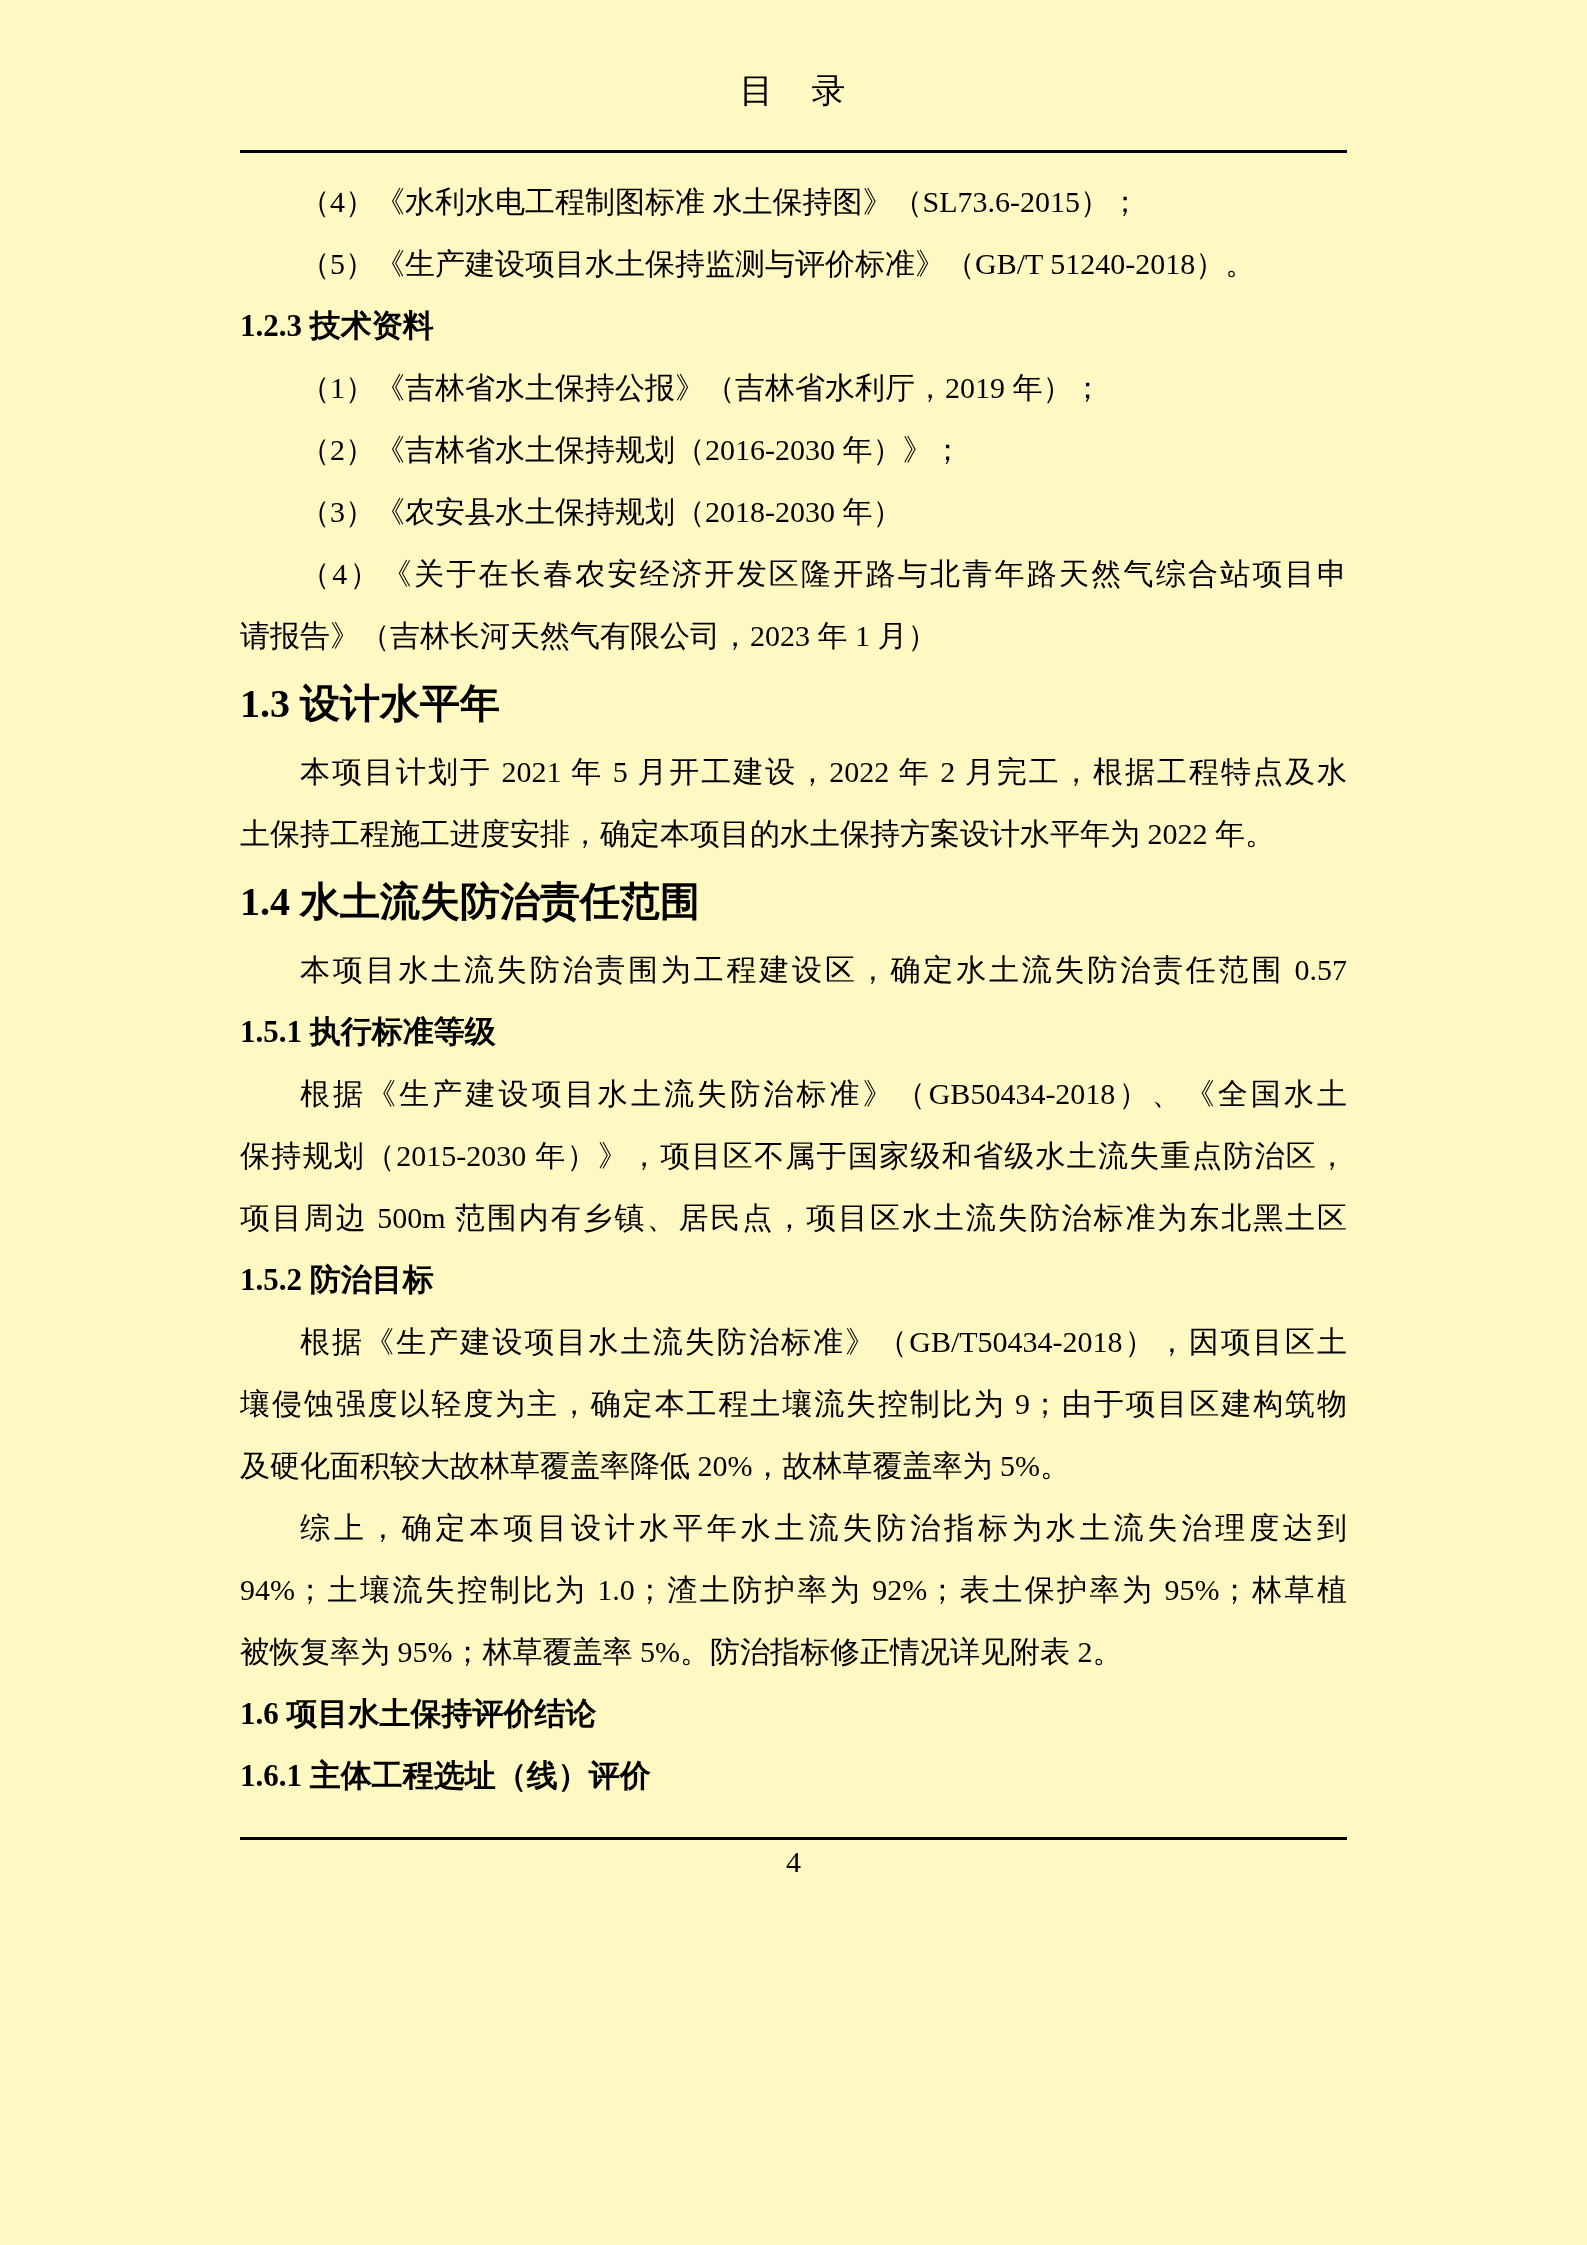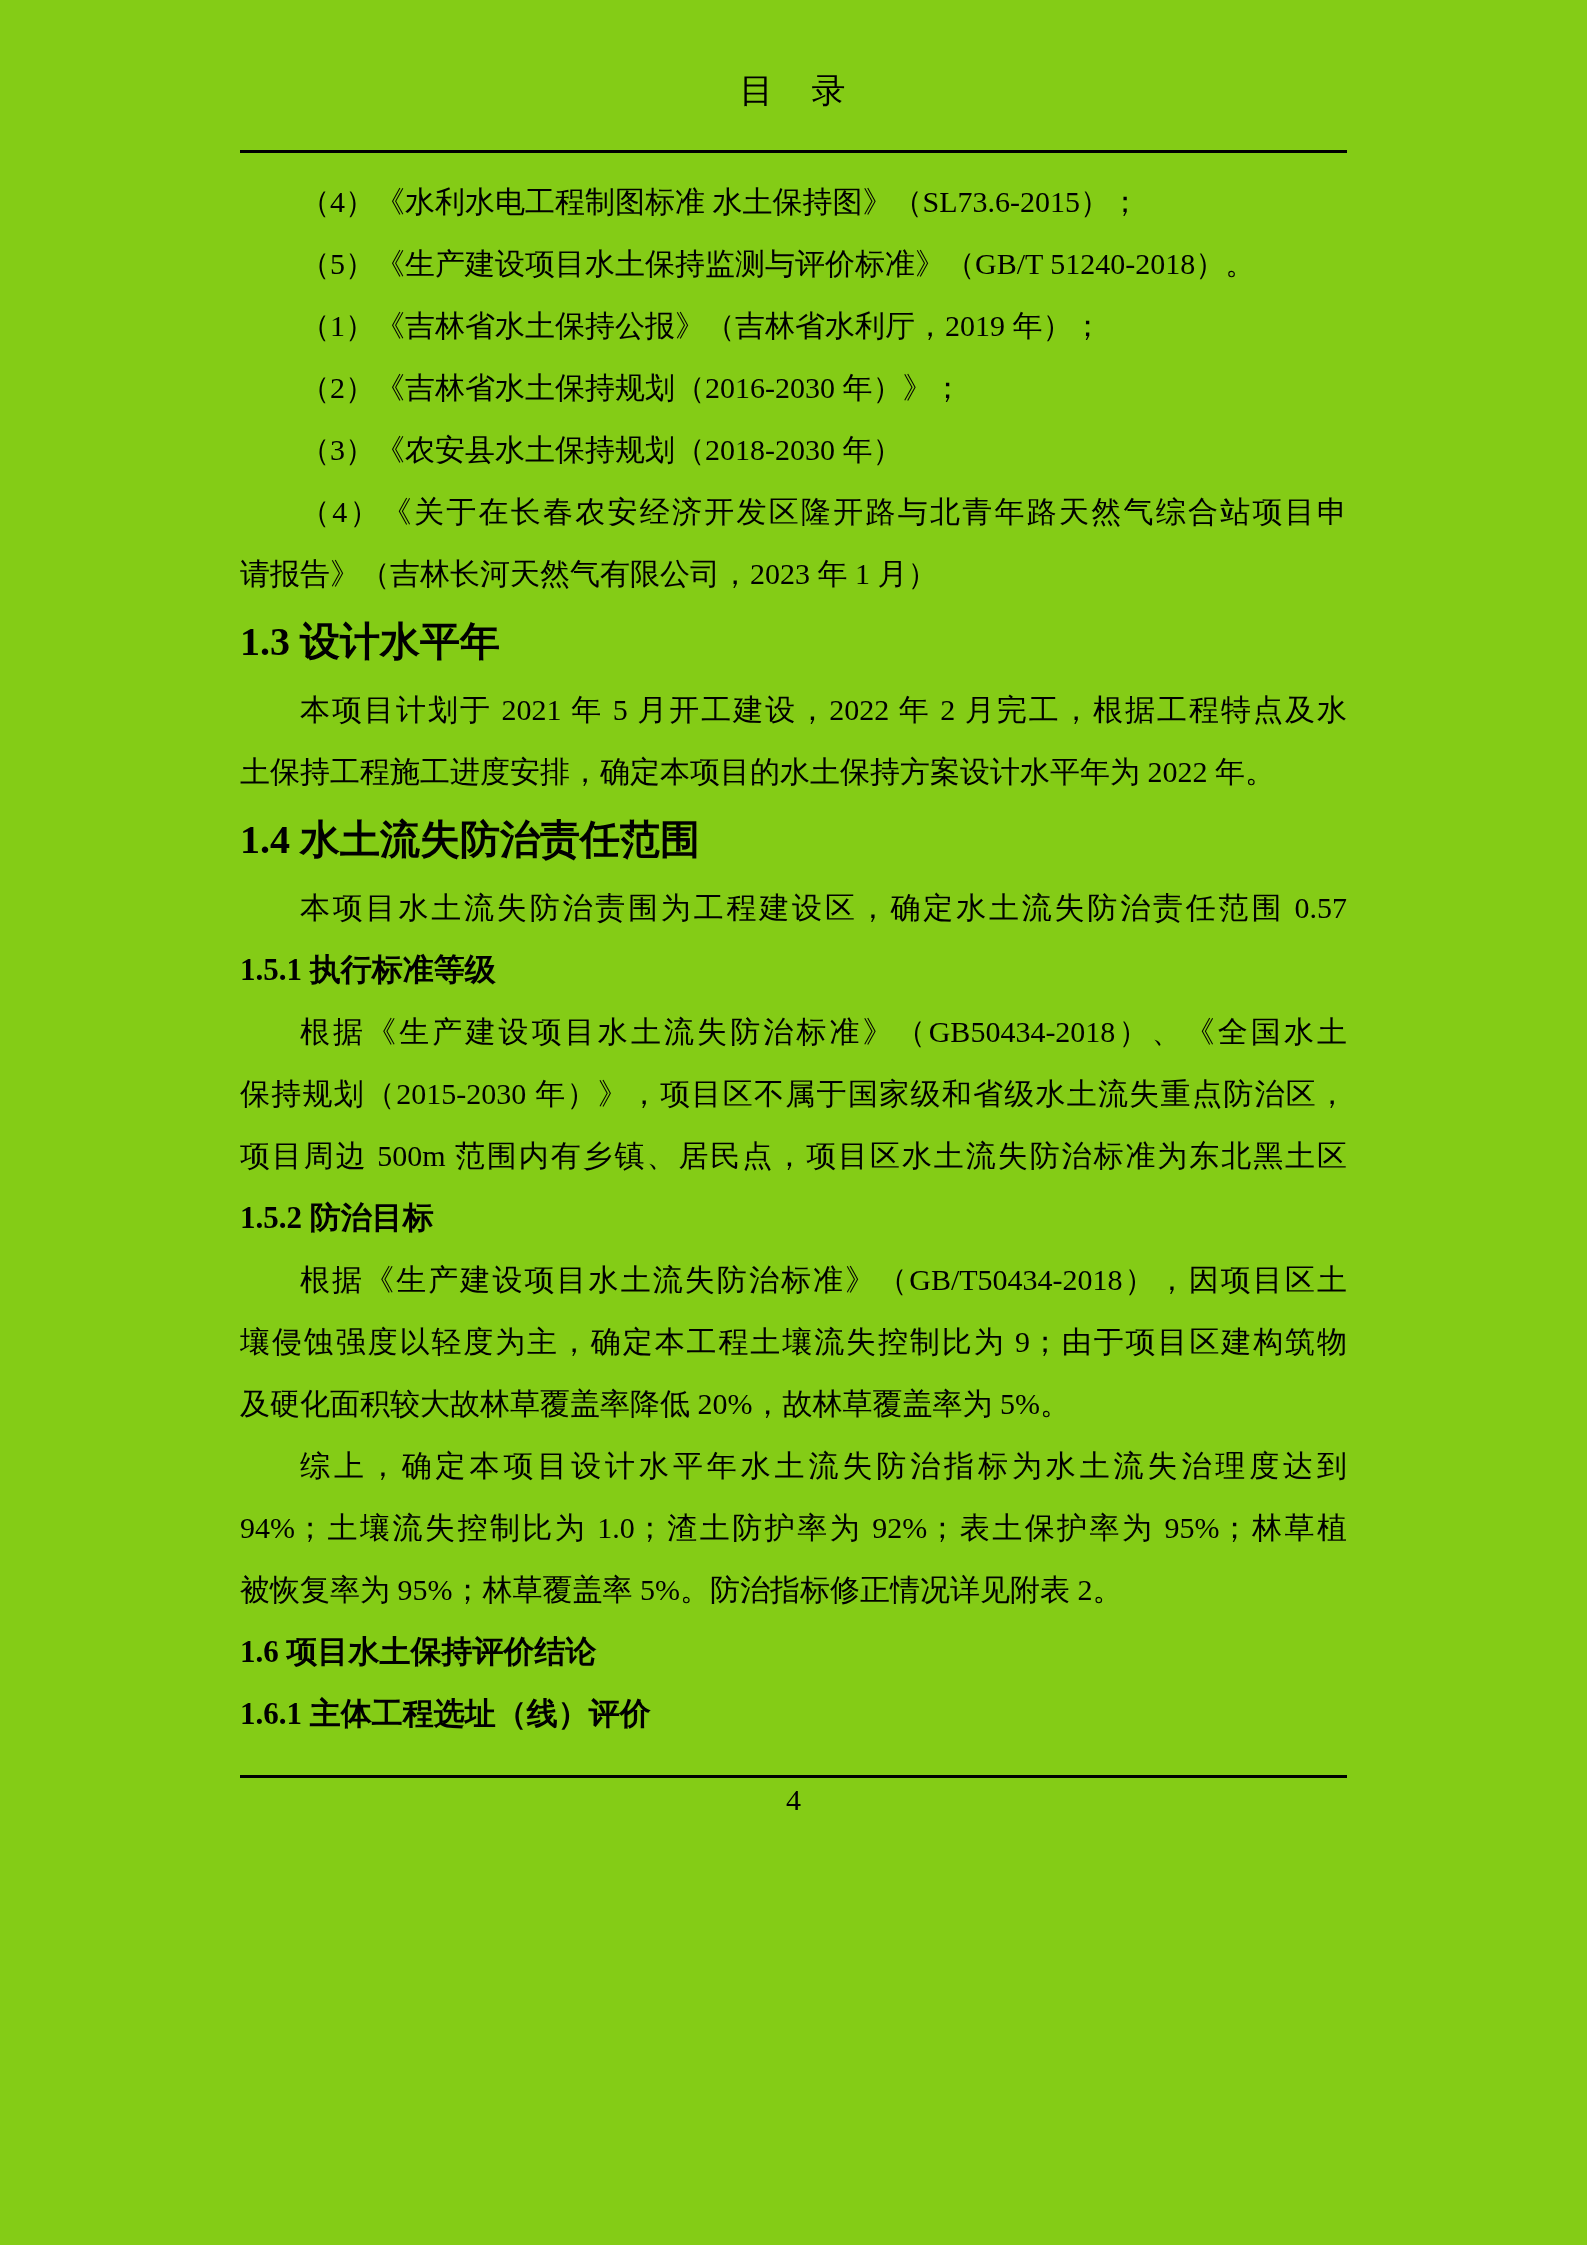--- a/index.html
+++ b/index.html
@@ -9,21 +9,21 @@
   }
   body {
     font-family: "Liberation Serif", "DejaVu Serif", serif;
     color: #000000;
   }
   .page {
     position: relative;
     width: 1587px;
     height: 2245px;
     margin: 0 auto;
-    background: #84cc16;
+    background: #fef9c3;
     overflow: hidden;
   }
   
   .header {
     margin: 0 240px;
     padding-top: 72px;
     padding-bottom: 40px;
     border-bottom: 3px solid #000000;
   }
   .header-title {
@@ -74,20 +74,21 @@
 <body>
 
 <div class="page">
   <div class="header">
     <div class="header-title">目　录</div>
   </div>
 
   <div class="content" id="content">
       <div class="line indent">（4）《水利水电工程制图标准 水土保持图》（SL73.6-2015）；</div>
       <div class="line indent">（5）《生产建设项目水土保持监测与评价标准》（GB/T 51240-2018）。</div>
+      <div class="heading-sm">1.2.3 技术资料</div>
       <div class="line indent">（1）《吉林省水土保持公报》（吉林省水利厅，2019 年）；</div>
       <div class="line indent">（2）《吉林省水土保持规划（2016-2030 年）》；</div>
       <div class="line indent">（3）《农安县水土保持规划（2018-2030 年）</div>
       <div class="line indent fill">（4）《关于在长春农安经济开发区隆开路与北青年路天然气综合站项目申</div>
       <div class="line">请报告》（吉林长河天然气有限公司，2023 年 1 月）</div>
       <div class="heading-lg">1.3 设计水平年</div>
       <div class="line indent fill">本项目计划于 2021 年 5 月开工建设，2022 年 2 月完工，根据工程特点及水</div>
       <div class="line">土保持工程施工进度安排，确定本项目的水土保持方案设计水平年为 2022 年。</div>
       <div class="heading-lg">1.4 水土流失防治责任范围</div>
       <div class="line indent fill">本项目水土流失防治责围为工程建设区，确定水土流失防治责任范围 0.57</div>

